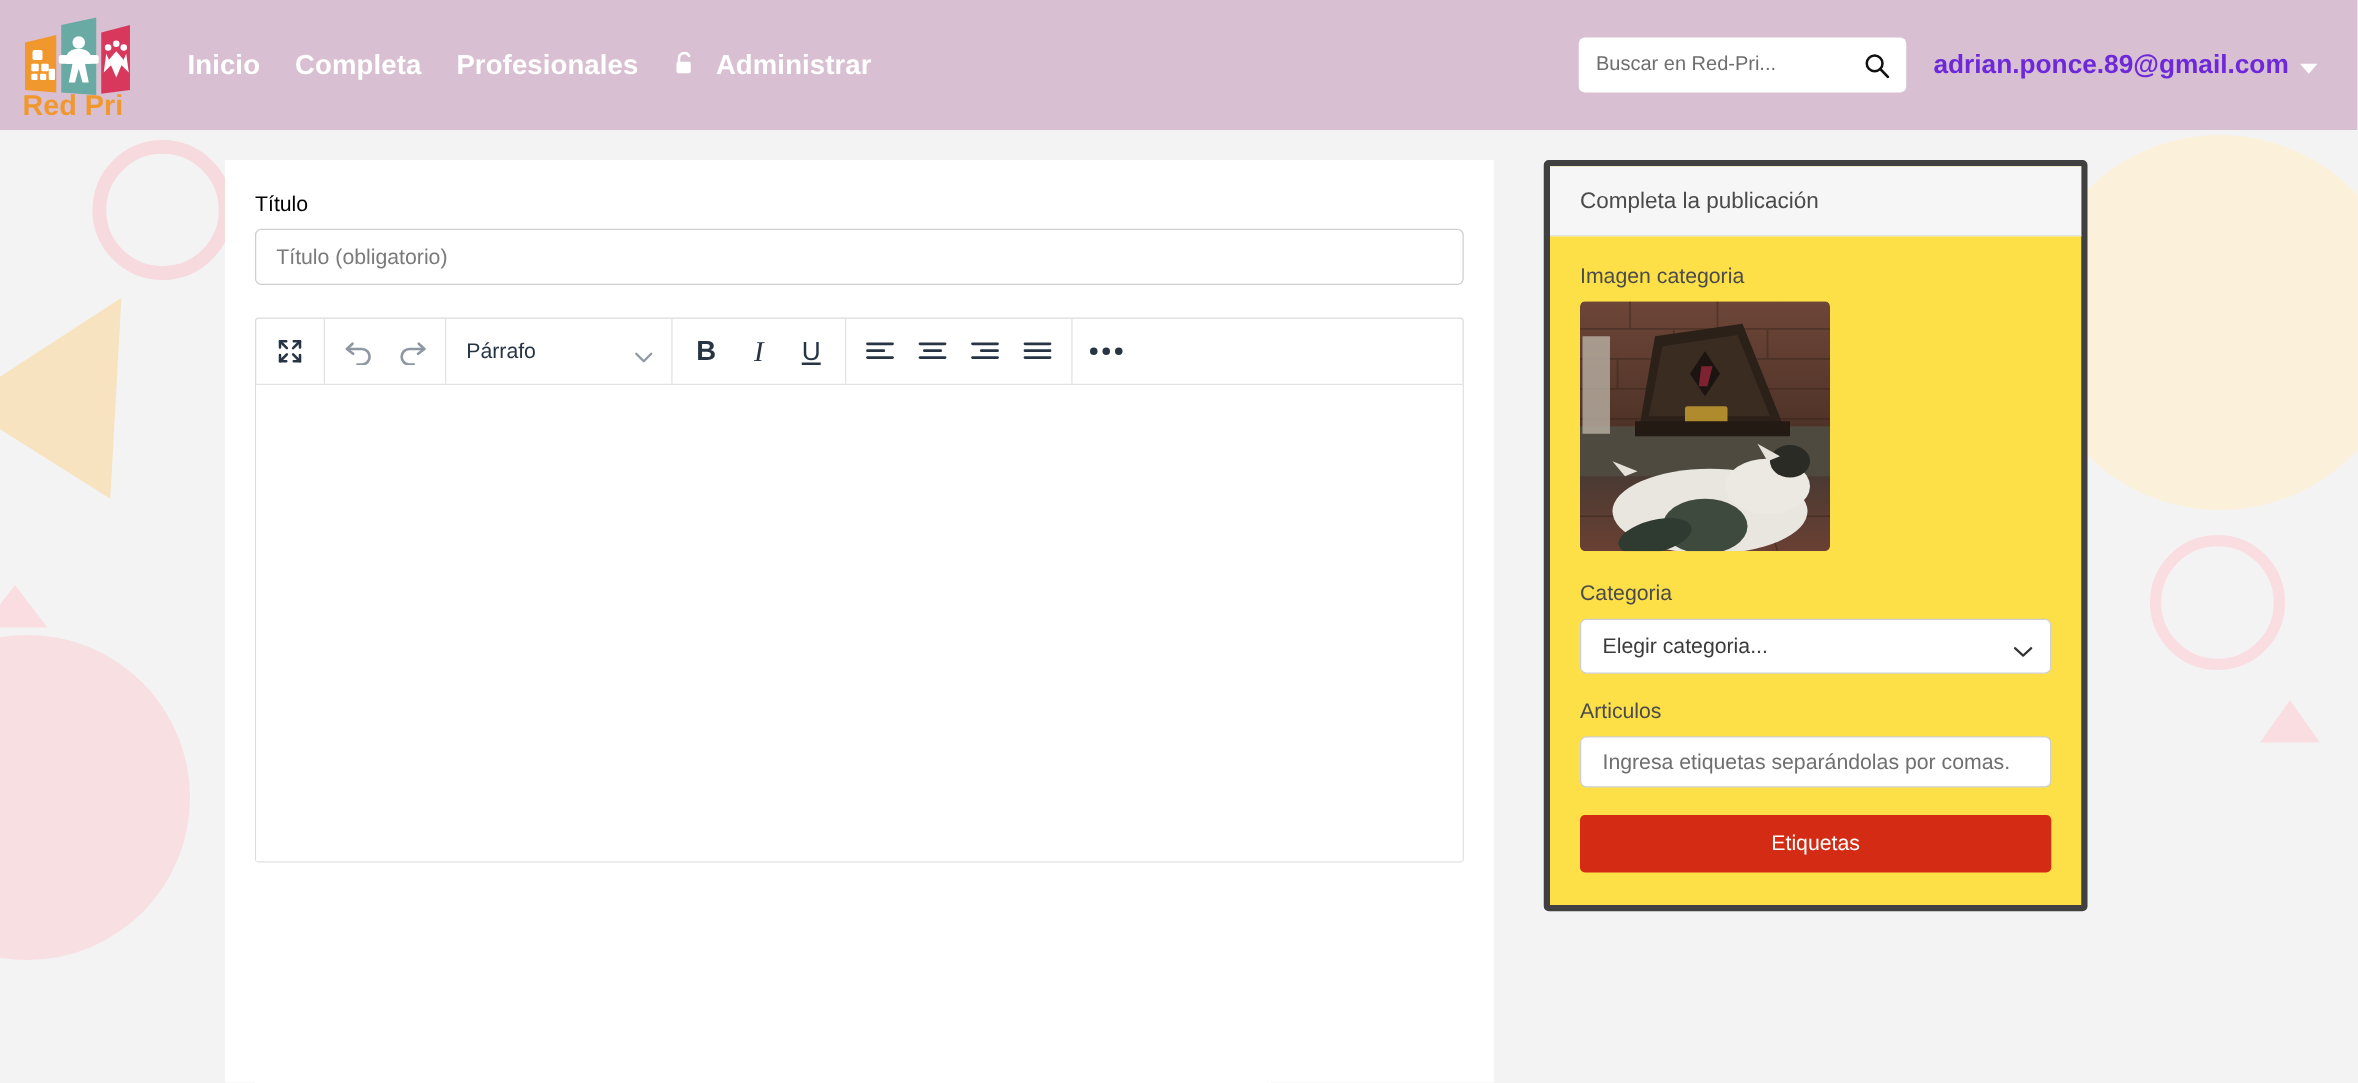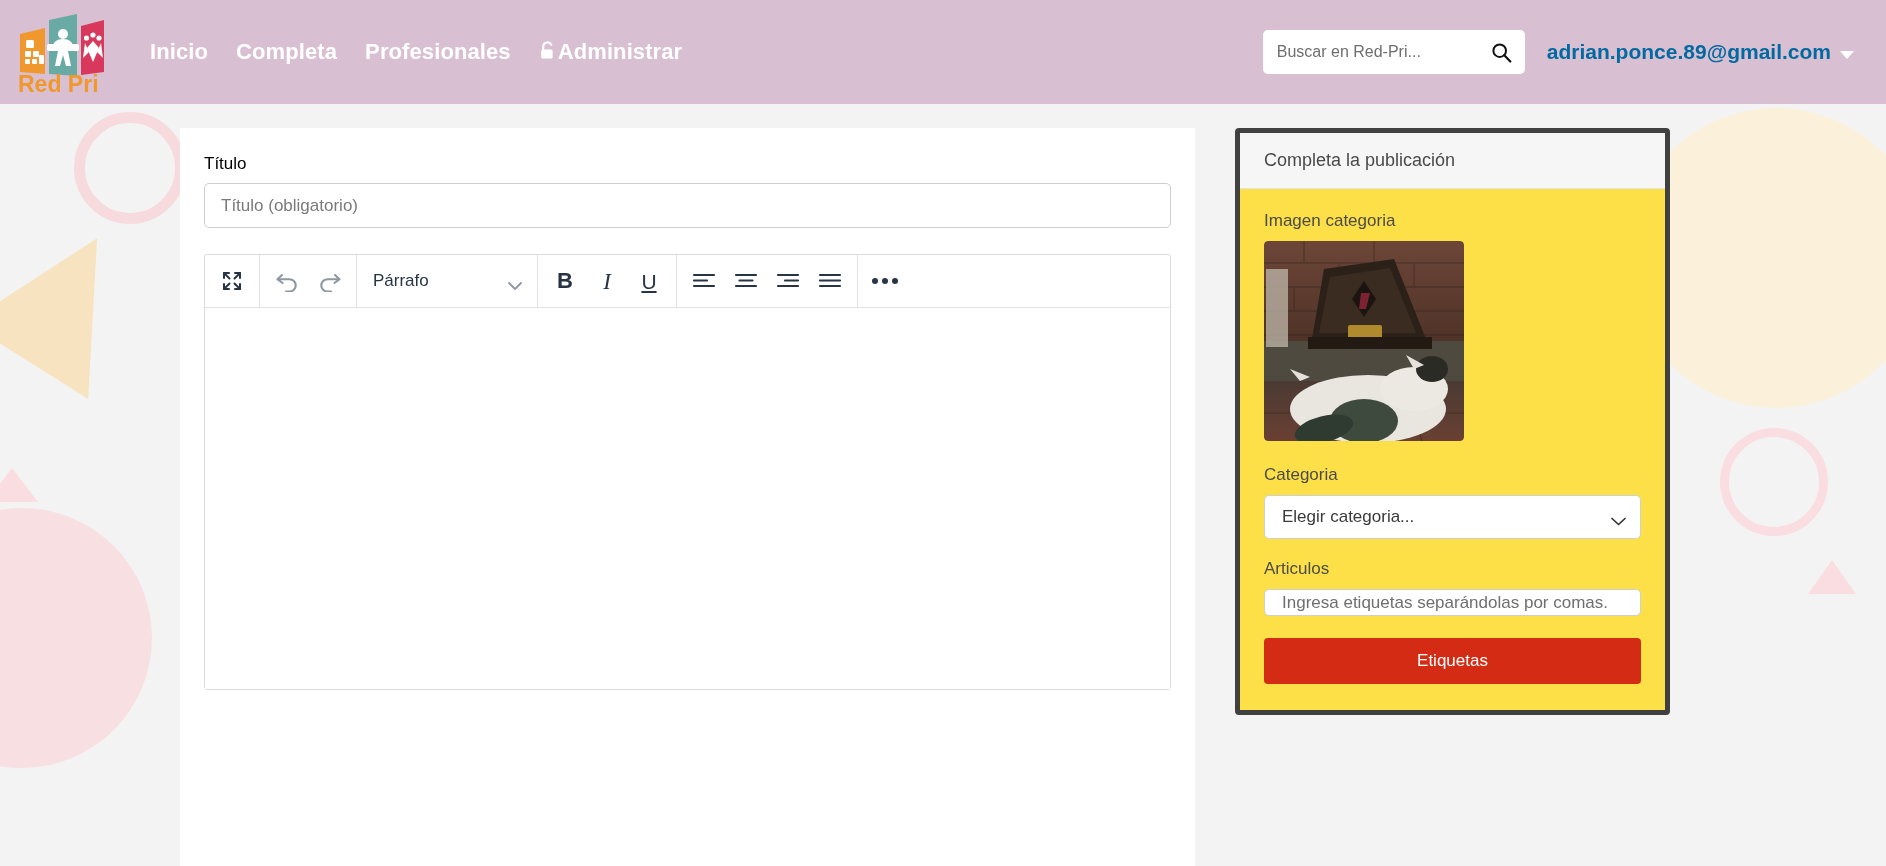--- a/index.html
+++ b/index.html
@@ -75,21 +75,21 @@
   .nav-links { display: flex; align-items: center; gap: 0px; }
   .nav-link {
     color: #ffffff;
     font-size: 22px;
     font-weight: bold;
     text-decoration: none;
     padding: 6px 14px;
     white-space: nowrap;
     letter-spacing: 0.1px;
   }
-  .nav-link.with-icon { display: flex; align-items: center; gap: 2px; }
+  .nav-link.with-icon { display: flex; align-items: center; gap: 17px; }
   .lock-icon { display: inline-block; width: 17px; height: 20px; position: relative; top: -1px; }
 
   #header-right {
     margin-left: auto;
     display: flex;
     align-items: center;
     gap: 22px;
   }
   #search-box {
     width: 262px; height: 44px;
@@ -103,21 +103,21 @@
     border: none; outline: none;
     font-family: "Liberation Sans", sans-serif;
     font-size: 16px;
     color: #3c3c3c;
     background: transparent;
   }
   #search-input::placeholder { color: #6e6e6e; }
   .search-icon { width: 21px; height: 21px; flex: none; }
   #user-menu {
     display: flex; align-items: center; gap: 9px;
-    color: #0369a1;
+    color: #6d28d9;
     font-size: 21px;
     font-weight: bold;
     white-space: nowrap;
     cursor: pointer;
     padding-right: 6px;
   }
   .caret-down {
     width: 0; height: 0;
     border-left: 7px solid transparent;
     border-right: 7px solid transparent;
@@ -245,21 +245,21 @@
     border-radius: 5px;
     display: flex; align-items: center; justify-content: space-between;
     padding: 0 14px 0 17px;
     font-size: 17px;
     color: #3a3a3a;
     background: #fff;
     cursor: pointer;
     margin-bottom: 20px;
   }
   .sb-input {
-    width: 100%; height: 27px;
+    width: 100%; height: 41px;
     border: 1px solid #cfcfcf;
     border-radius: 5px;
     padding: 0 17px;
     font-family: "Liberation Sans", sans-serif;
     font-size: 17px;
     color: #333;
     outline: none;
     background: #fff;
     margin-bottom: 22px;
   }

